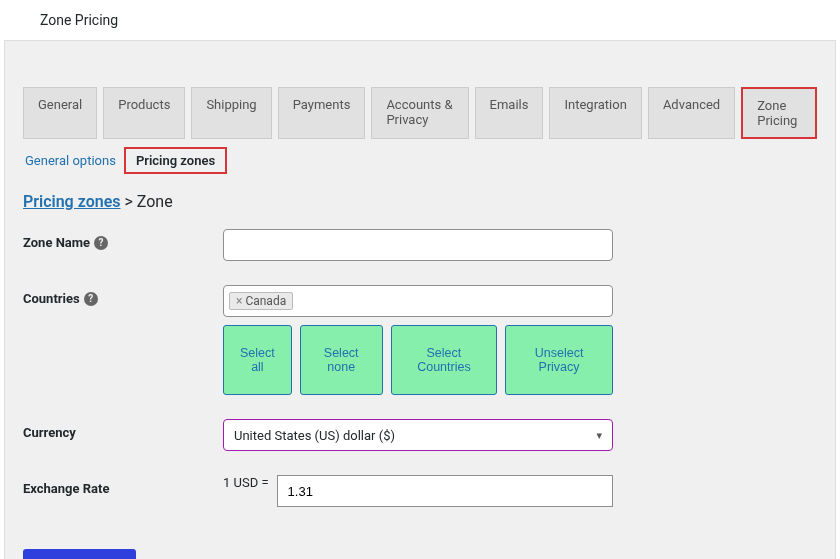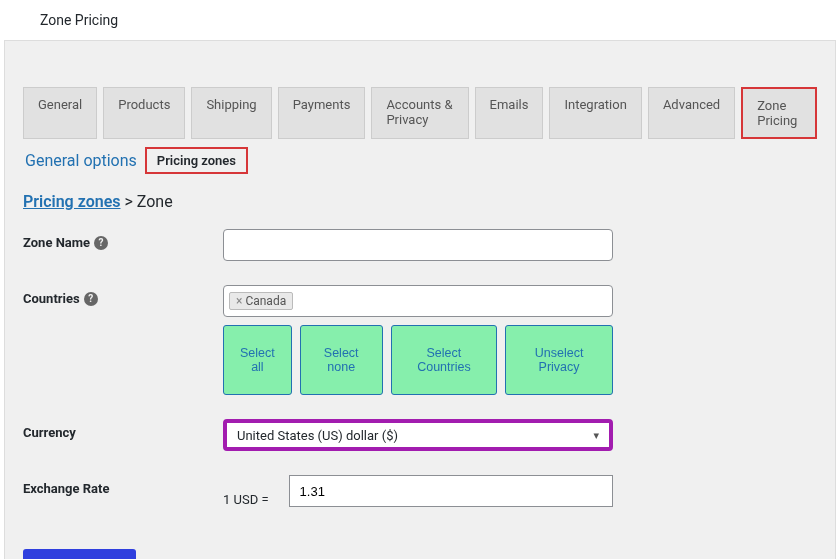--- a/index.html
+++ b/index.html
@@ -3,37 +3,37 @@
   <meta charset="utf-8">
   <style>
     * { box-sizing: border-box; margin: 0; padding: 0; }
     body { font-family: -apple-system, BlinkMacSystemFont, "Segoe UI", Roboto, sans-serif; font-size: 13px; color: #23282d; background: #fff; }
     .header { padding: 12px 0 12px 40px; background: #fff; font-size: 14px; color: #23282d; }
     .panel { background: #f0f0f0; margin: 0 4px 4px 4px; padding: 0; border: 1px solid #ddd; position: relative; min-height: 500px; }
     .tabs-row { display: flex; gap: 6px; padding: 18px 18px 0 18px; align-items: stretch; margin-top: 28px; }
     .tab { background: #e1e1e1; border: 1px solid #ccc; padding: 9px 14px; font-size: 13px; color: #555; cursor: pointer; }
     .tab.highlight { border: 2px solid #d63638; }
     .subtabs-row { display: flex; gap: 6px; padding: 8px 18px 0 18px; align-items: center; }
-    .subtab-link { color: #2271b1; font-size: 16px; cursor: pointer; padding: 4px 2px; }
+    .subtab-link { color: #2271b1; font-size: 13px; cursor: pointer; padding: 4px 2px; }
     .subtab-active { color: #23282d; font-weight: 600; font-size: 13px; border: 2px solid #d63638; padding: 4px 10px; background: #f0f0f0; }
     .breadcrumb { padding: 18px 18px 6px 18px; font-size: 16px; color: #23282d; }
     .breadcrumb-link { color: #2271b1; text-decoration: underline; font-weight: 600; cursor: pointer; }
     .form-row { display: flex; align-items: flex-start; padding: 12px 18px; }
     .form-label { width: 200px; font-weight: 700; font-size: 13px; color: #23282d; padding-top: 6px; display: flex; align-items: center; }
     .help-icon { width: 14px; height: 14px; background: #666; border-radius: 50%; color: #f0f0f0; font-size: 10px; display: inline-flex; align-items: center; justify-content: center; margin-left: 4px; cursor: help; }
     .form-control-wrap { flex: 0 0 auto; width: 390px; }
     .text-input { width: 100%; padding: 6px 10px; border: 1px solid #8c8f94; border-radius: 4px; background: #fff; font-size: 13px; height: 32px; }
     .tag-input { width: 100%; min-height: 32px; border: 1px solid #8c8f94; border-radius: 4px; background: #fff; padding: 3px 5px; display: flex; align-items: center; gap: 4px; }
     .chip { background: #e9e9e9; border: 1px solid #bbb; border-radius: 2px; padding: 1px 6px; font-size: 12px; color: #555; display: inline-flex; align-items: center; gap: 3px; }
     .chip-x { color: #888; font-size: 12px; cursor: pointer; }
     .btn-row { display: flex; gap: 8px; margin-top: 8px; }
     .outline-btn { border: 1px solid #2271b1; color: #2271b1; background: #86efac; padding: 20px 10px; font-size: 12.5px; border-radius: 3px; cursor: pointer; }
-    .select-input { width: 100%; padding: 6px 10px; border: 4px solid #a21caf; border-radius: 4px; background: #fff; font-size: 13px; height: 32px; position: relative; cursor: pointer; display: flex; align-items: center; justify-content: space-between; }
+    .select-input { width: 100%; padding: 6px 10px; border: 1px solid #a21caf; border-radius: 4px; background: #fff; font-size: 13px; height: 32px; position: relative; cursor: pointer; display: flex; align-items: center; justify-content: space-between; }
     .chevron { color: #555; font-size: 11px; }
-    .exchange-wrap { display: flex; align-items: flex-end; gap: 20px; }
+    .exchange-wrap { display: flex; align-items: flex-start; gap: 8px; }
     .exchange-prefix { font-size: 13px; color: #23282d; white-space: nowrap; }
     .exchange-input { flex: 1; padding: 6px 10px; border: 1px solid #8c8f94; border-radius: 0; background: #fff; font-size: 13px; height: 32px; }
     .save-row { padding: 30px 18px 18px 18px; display: flex; align-items: center; gap: 6px; }
     .save-btn { background: #2f3fde; color: #fff; border: none; padding: 9px 14px; font-size: 13px; border-radius: 3px; cursor: pointer; }
     .arrow-annot { position: relative; width: 80px; height: 2px; }
     .arrow-annot::before { content: ""; position: absolute; right: 0; top: 0; width: 70px; height: 2px; background: #d63638; }
     .arrow-annot::after { content: ""; position: absolute; left: 3px; top: -4px; width: 0; height: 0; border-top: 5px solid transparent; border-bottom: 5px solid transparent; border-right: 10px solid #d63638; }
   </style>
 </head>
 <body>

